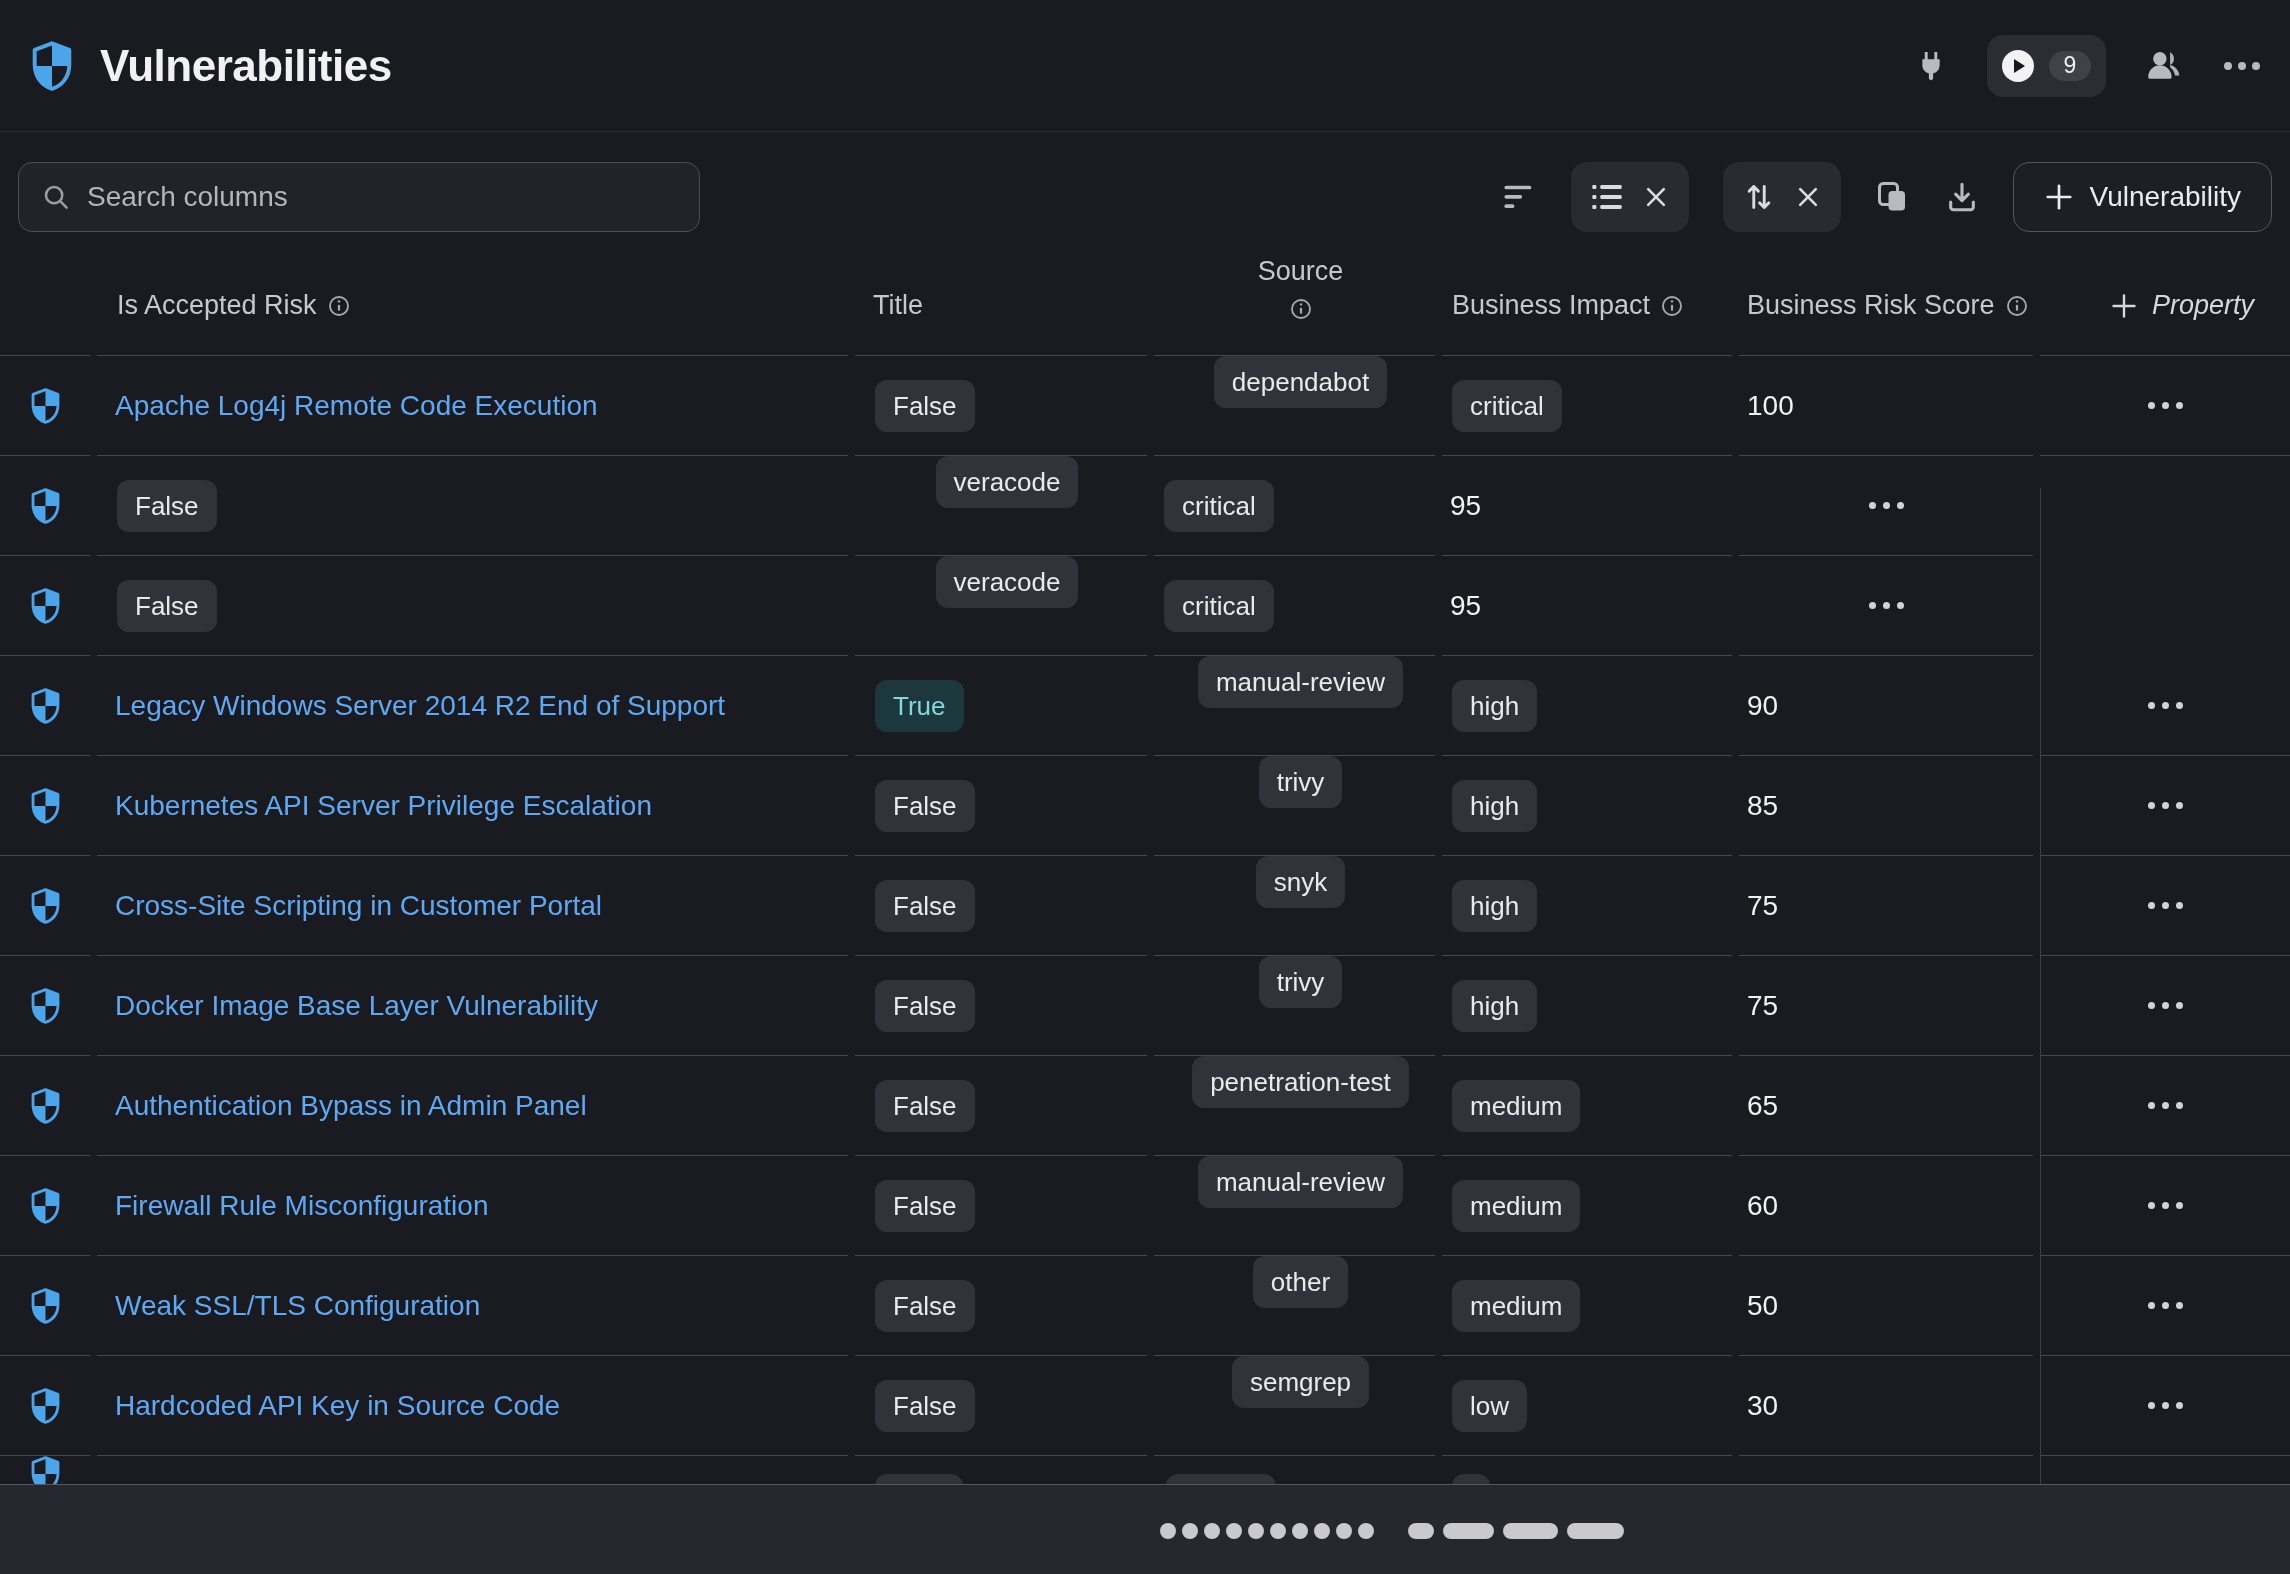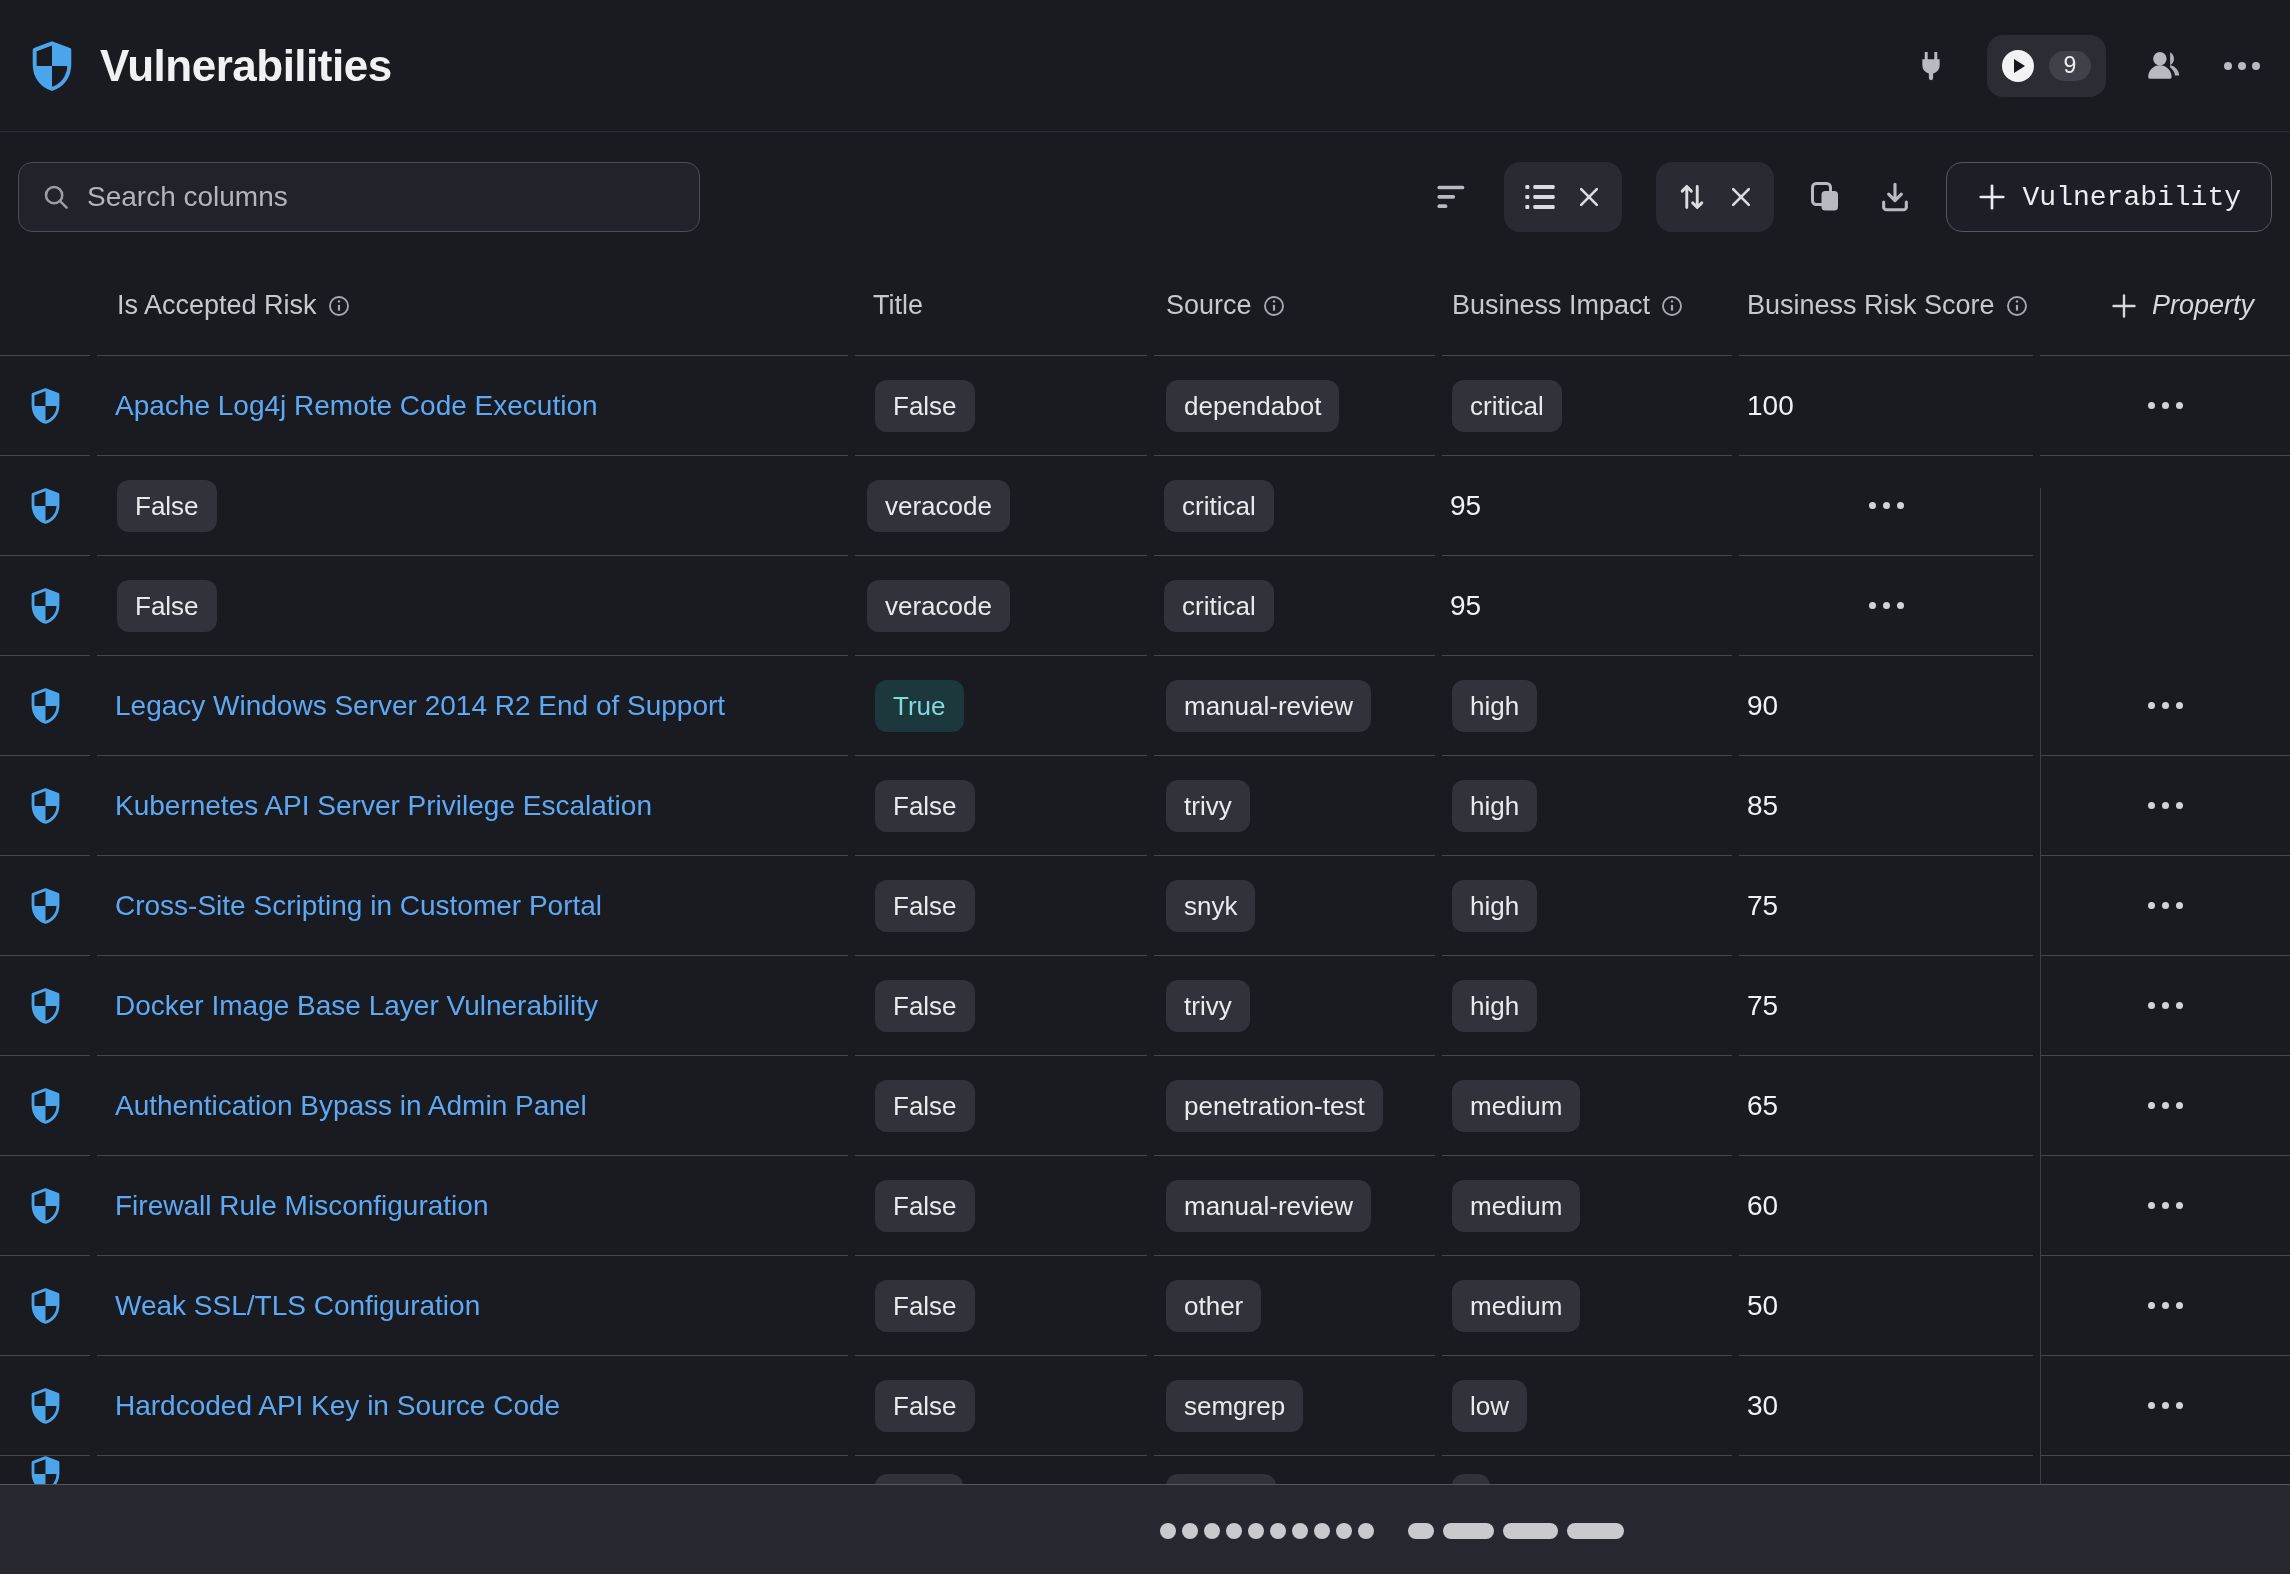--- a/index.html
+++ b/index.html
@@ -28,30 +28,30 @@
 
   
   .toolbar{display:flex; align-items:center; padding:30px 18px 24px 18px;}
   .search{width:682px; height:70px; background:var(--search-bg); border:1px solid var(--search-border); border-radius:14px; display:flex; align-items:center; gap:16px; padding:0 22px;}
   .search svg{flex:none; color:#9C9CA4;}
   .search input{flex:1; background:transparent; border:none; outline:none; color:#E8E8EA; font-size:28px; font-family:inherit;}
   .search input::placeholder{color:#B4B4BC;}
   .toolbar-right{margin-left:auto; display:flex; align-items:center; gap:34px;}
   .ctrl-group{height:70px; border-radius:16px; background:var(--control-bg); display:flex; align-items:center; gap:20px; padding:0 20px; border:none;}
   .ctrl-group .icon-btn{color:#DCDCE0;}
-  .add-btn{height:70px; border-radius:16px; border:1px solid var(--control-border); background:#1E1E26; color:#ECECEF; display:flex; align-items:center; gap:16px; padding:0 30px; font-size:28px; font-family:Liberation Mono, monospace; cursor:pointer;}
+  .add-btn{height:70px; border-radius:16px; border:1px solid var(--control-border); background:#1E1E26; color:#ECECEF; display:flex; align-items:center; gap:16px; padding:0 30px; font-size:28px; font-family:Liberation Sans, sans-serif; cursor:pointer;}
 
   
   .table{height:1228px; overflow:hidden; position:relative;}
   .grid-cols{display:grid; grid-template-columns:90px 751px 292px 281px 290px 294px 1fr; column-gap:7px;}
   .cell{height:100px; display:flex; align-items:center; border-bottom:1px solid var(--divider); min-width:0;}
   .header-row .cell{color:var(--text-muted); font-size:27px; gap:11px;}
   .c-title{padding-left:18px;}
   .c-accepted{padding-left:20px;}
-  .c-source{padding-left:12px;}
+  .c-source{padding-left:12px;flex-direction:column;}
   .c-impact{padding-left:10px;}
   .c-score{padding-left:8px;}
   .c-icon{justify-content:center;}
   .c-menu{justify-content:center;}
   .shield-sm{width:31px; height:36px; color:var(--shield-blue);}
   .title-link{color:var(--link-blue); font-size:28px; font-weight:500; text-decoration:none; cursor:pointer; white-space:nowrap;}
   .badge{background:var(--badge-bg); color:var(--badge-text); font-size:26px; line-height:1; padding:13px 18px; border-radius:12px; white-space:nowrap;}
   .badge.true{background:var(--true-badge-bg); color:var(--true-badge-text);}
   .score{font-size:28px; color:var(--text-primary);}
   .row-menu{display:flex; gap:7px; background:none; border:none; cursor:pointer; padding:16px;}

